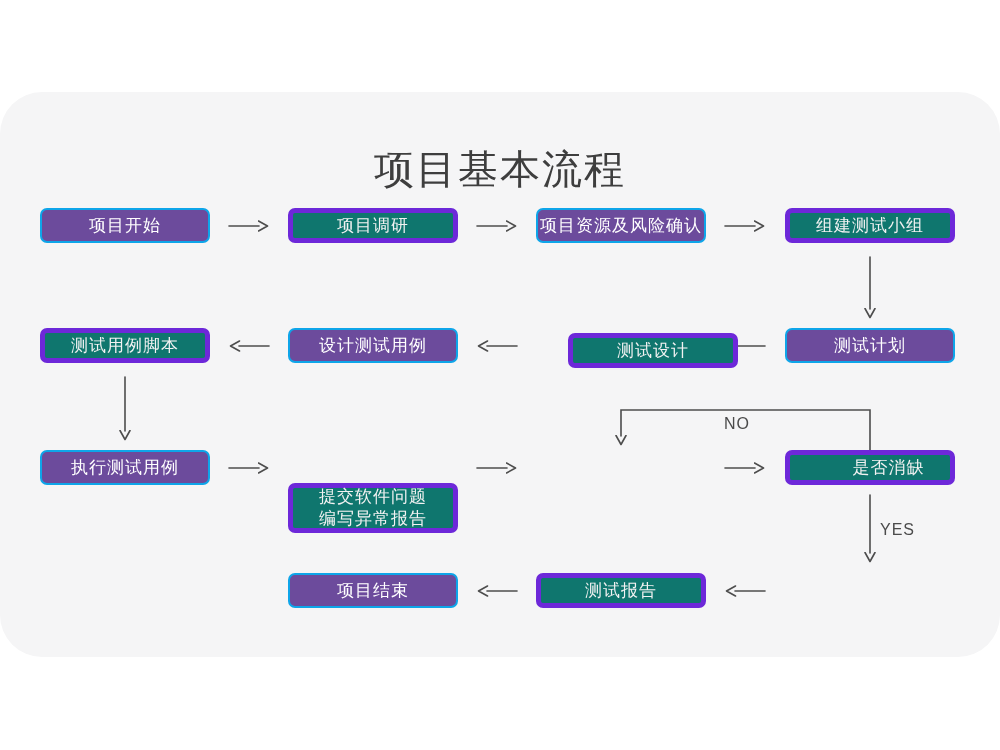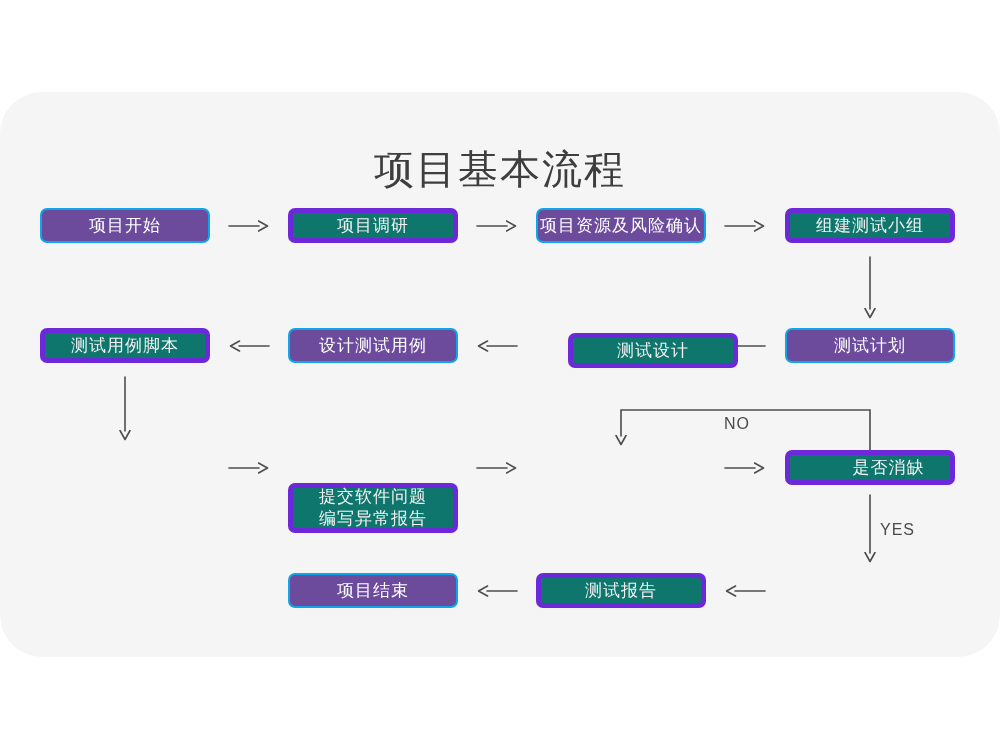--- a/index.html
+++ b/index.html
@@ -123,20 +123,21 @@
   <div class="node purple" style="left:40px;  top:208px;">项目开始</div>
   <div class="node gray" style="left:288px; top:208px;">项目调研</div>
   <div class="node purple" style="left:536px; top:208px;">项目资源及风险确认</div>
   <div class="node gray" style="left:785px; top:208px;">组建测试小组</div>
 
   <div class="node gray" style="left:40px;  top:328px;">测试用例脚本</div>
   <div class="node purple" style="left:288px; top:328px;">设计测试用例</div>
   <div class="node gray" style="left:536px; top:333px;margin-left:32px;">测试设计</div>
   <div class="node purple" style="left:785px; top:328px;">测试计划</div>
 
+  <div class="node purple" style="left:40px;  top:450px;">执行测试用例</div>
   <div class="node gray tall" style="left:288px;margin-top:40px;">提交软件问题
 编写异常报告</div>
   <div class="node gray" style="left:785px; top:450px;padding-left:37px;">是否消缺</div>
 
   <div class="node purple" style="left:288px; top:573px;">项目结束</div>
   <div class="node gray" style="left:536px; top:573px;">测试报告</div>
 
 </div>
 
 </body></html>

